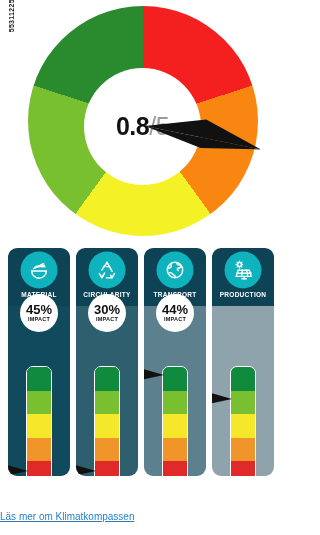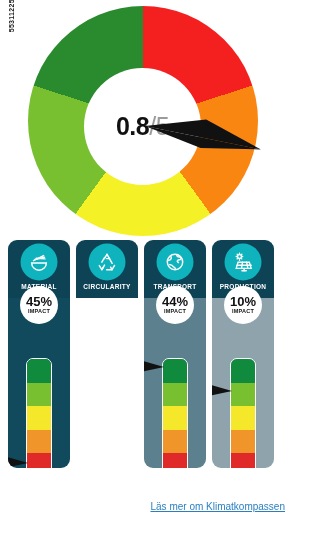--- a/index.html
+++ b/index.html
@@ -45,21 +45,21 @@
   .score .den{color:#9a9a9a;font-weight:normal;}
   .needle{
     position:absolute;left:50%;top:50%;
     width:0;height:0;
     margin-top:-0px;
   }
   .needle svg{position:absolute;left:0;top:-16px;}
 
   
   .cards{
-    position:absolute;left:8px;top:240px;
+    position:absolute;left:8px;top:248px;
     width:269px;height:228px;
     display:flex;gap:6px;
   }
   .card{
     width:62px;height:228px;
     border-radius:9px;
     overflow:hidden;
     position:relative;
     display:flex;flex-direction:column;align-items:center;
   }
@@ -107,22 +107,22 @@
   .band{width:100%;flex:1;}
 
   .marker{
     position:absolute;left:-5px;
     width:26px;height:16px;
   }
   .marker svg{display:block;}
 
   
   .footer{
-    position:absolute;left:0;bottom:21px;width:285px;
-    text-align:right;
+    position:absolute;left:0;bottom:11px;width:285px;
+    text-align:left;
   }
   .footer a{
     font-size:10px;color:#2a7fc1;text-decoration:underline;
   }
 </style>
 </head>
 <body>
 
 <div class="side-code">5531122580</div>
 
@@ -182,20 +182,39 @@
             <path d="M14.7 8.3 17.6 13.4"></path>
             <path d="M20.2 15.8 17.5 20.4 15.9 17.7"></path>
             <path d="M17.5 20.4 11.6 20.4"></path>
             <path d="M3.6 15.9 6.4 20.4 8.1 17.7"></path>
             <path d="M6.4 20.4 9.3 15.3"></path>
             <path d="M9.3 7.1 6.4 12.2"></path>
             <path d="M12 3.6 9.2 8.3"></path>
           </svg>
         </div>
         <div class="card-title">CIRCULARITY</div>
+      </div>
+      <div class="card-body" style="background: rgb(46, 95, 110);">
+        <div class="badge">
+          <div class="pct">30%</div>
+          <div class="lbl">IMPACT</div>
+        </div>
+        <div class="meter">
+          <div class="band" style="background: rgb(16, 138, 60);"></div>
+          <div class="band" style="background: rgb(120, 192, 48);"></div>
+          <div class="band" style="background: rgb(245, 231, 42);"></div>
+          <div class="band" style="background: rgb(240, 149, 42);"></div>
+          <div class="band" style="background: rgb(224, 42, 42);"></div>
+        </div>
+        <div class="marker" style="top: 156px;">
+          <svg width="26" height="16" viewBox="0 0 26 16">
+            <polygon points="1,2 25,9 1,14" fill="#111111"></polygon>
+            <polygon points="1,2 5,8 1,14" fill="#ffffff"></polygon>
+          </svg>
+        </div>
       </div>
     </div>
     <div class="card">
       <div class="card-head">
         <div class="card-icon">
           <svg width="22" height="22" viewBox="0 0 24 24" fill="none" stroke="#ffffff" stroke-width="1.6">
             <circle cx="12" cy="12" r="8.4"></circle>
             <path d="M7 5.6c1.6 1.4 1 3.3-.4 4.1-1.3.8-2.6.3-3.2 1.3"></path>
             <path d="M12.4 20.3c.3-1.6-.7-2.4-1.8-2.9-1.3-.6-1.4-2-2.7-2.3-1.1-.3-1.9.3-2.5-.6"></path>
             <path d="M14.2 4.1c-.5 1.2.4 2.1 1.4 2.3 1.1.2 2.1-.3 2.9.6.7.8.2 1.9-.8 2.3-1.1.4-2.5.1-3 1.1-.5 1.1.6 2 1.6 2.5"></path>
@@ -240,24 +259,20 @@
             <path d="M5.6 15.6h15.3"></path>
             <path d="M11.4 12.3 10.4 18.9"></path>
             <path d="M16 12.3 17.3 18.9"></path>
             <path d="M13.2 18.9v2.6"></path>
             <path d="M10.8 21.5h4.8"></path>
           </svg>
         </div>
         <div class="card-title">PRODUCTION</div>
       </div>
       <div class="card-body" style="background: rgb(143, 163, 173);">
-        <div class="badge">
-          <div class="pct">10%</div>
-          <div class="lbl">IMPACT</div>
-        </div>
         <div class="meter">
           <div class="band" style="background: rgb(16, 138, 60);"></div>
           <div class="band" style="background: rgb(120, 192, 48);"></div>
           <div class="band" style="background: rgb(245, 231, 42);"></div>
           <div class="band" style="background: rgb(240, 149, 42);"></div>
           <div class="band" style="background: rgb(224, 42, 42);"></div>
         </div>
         <div class="marker" style="top: 84px;">
           <svg width="26" height="16" viewBox="0 0 26 16">
             <polygon points="1,2 25,9 1,14" fill="#111111"></polygon>

